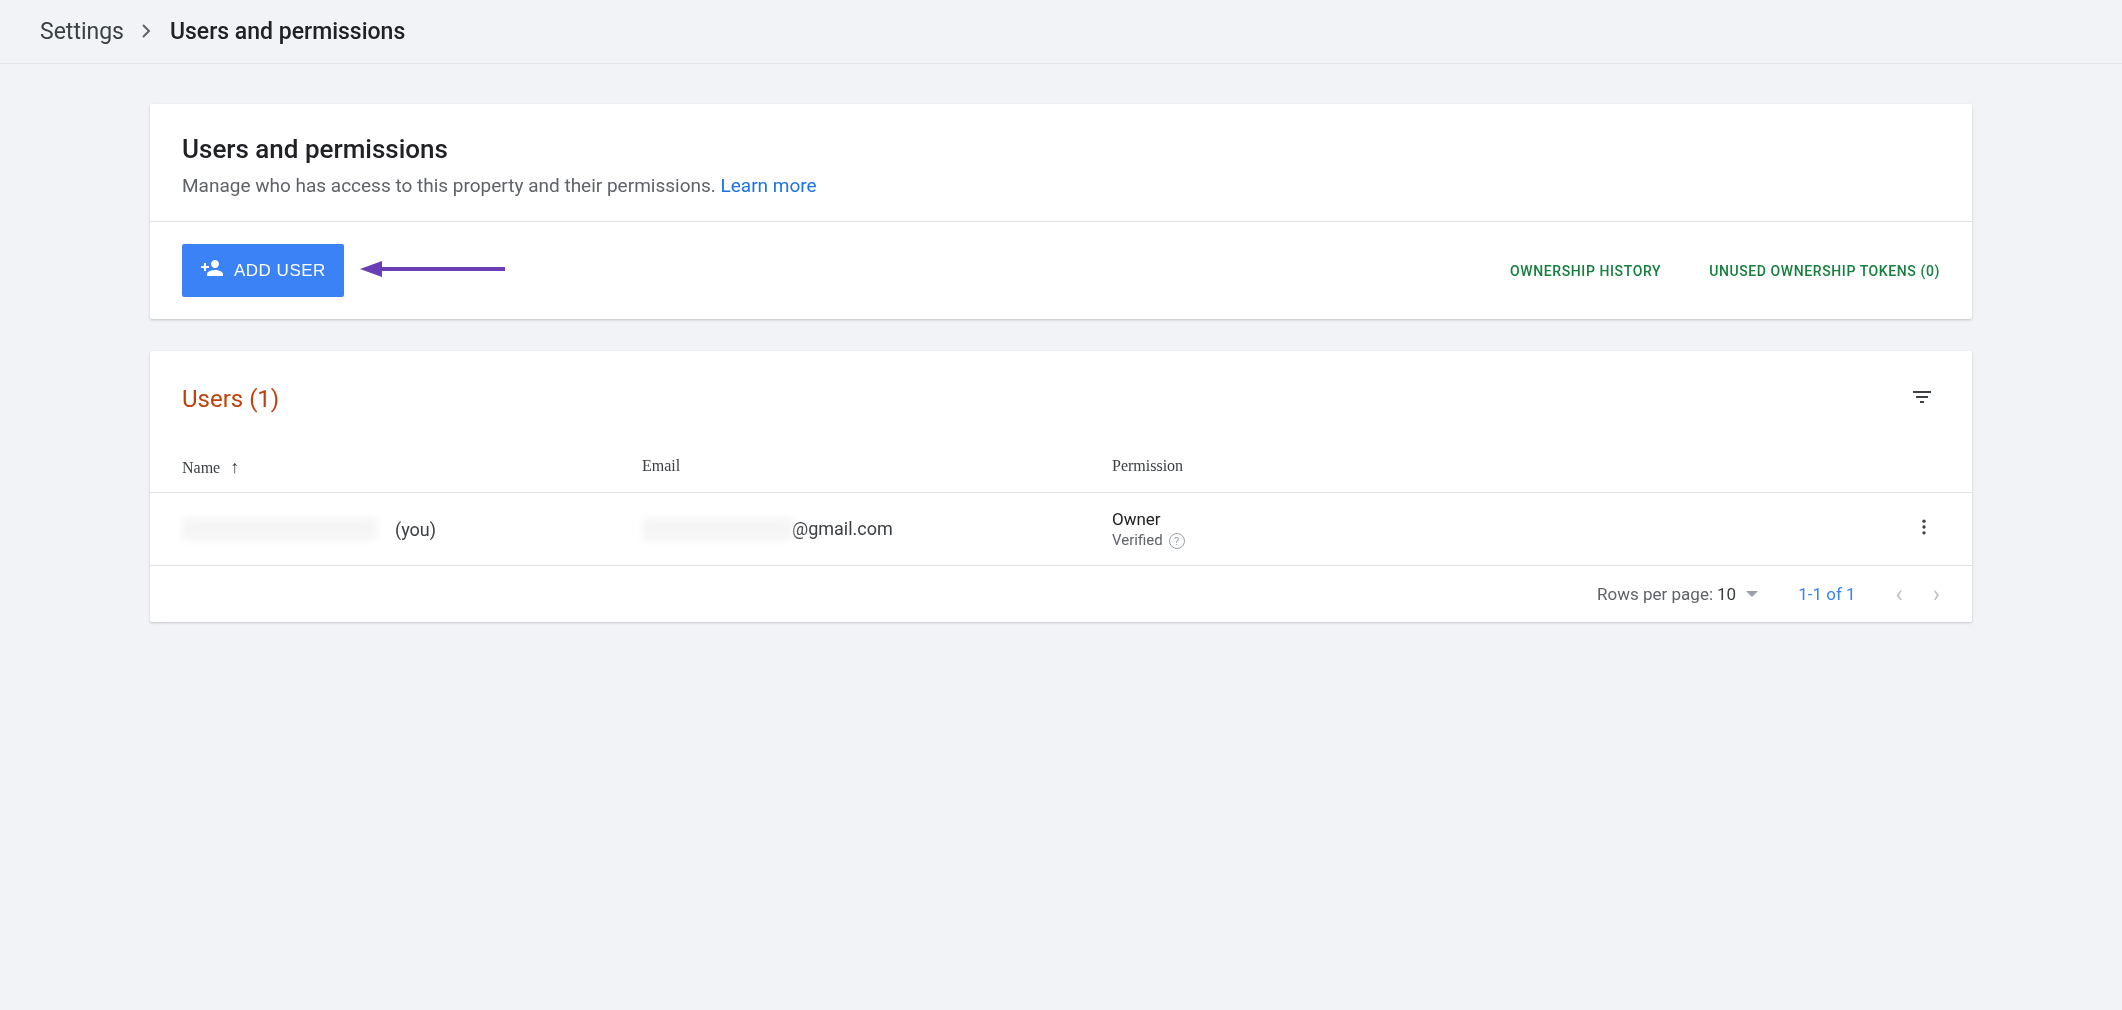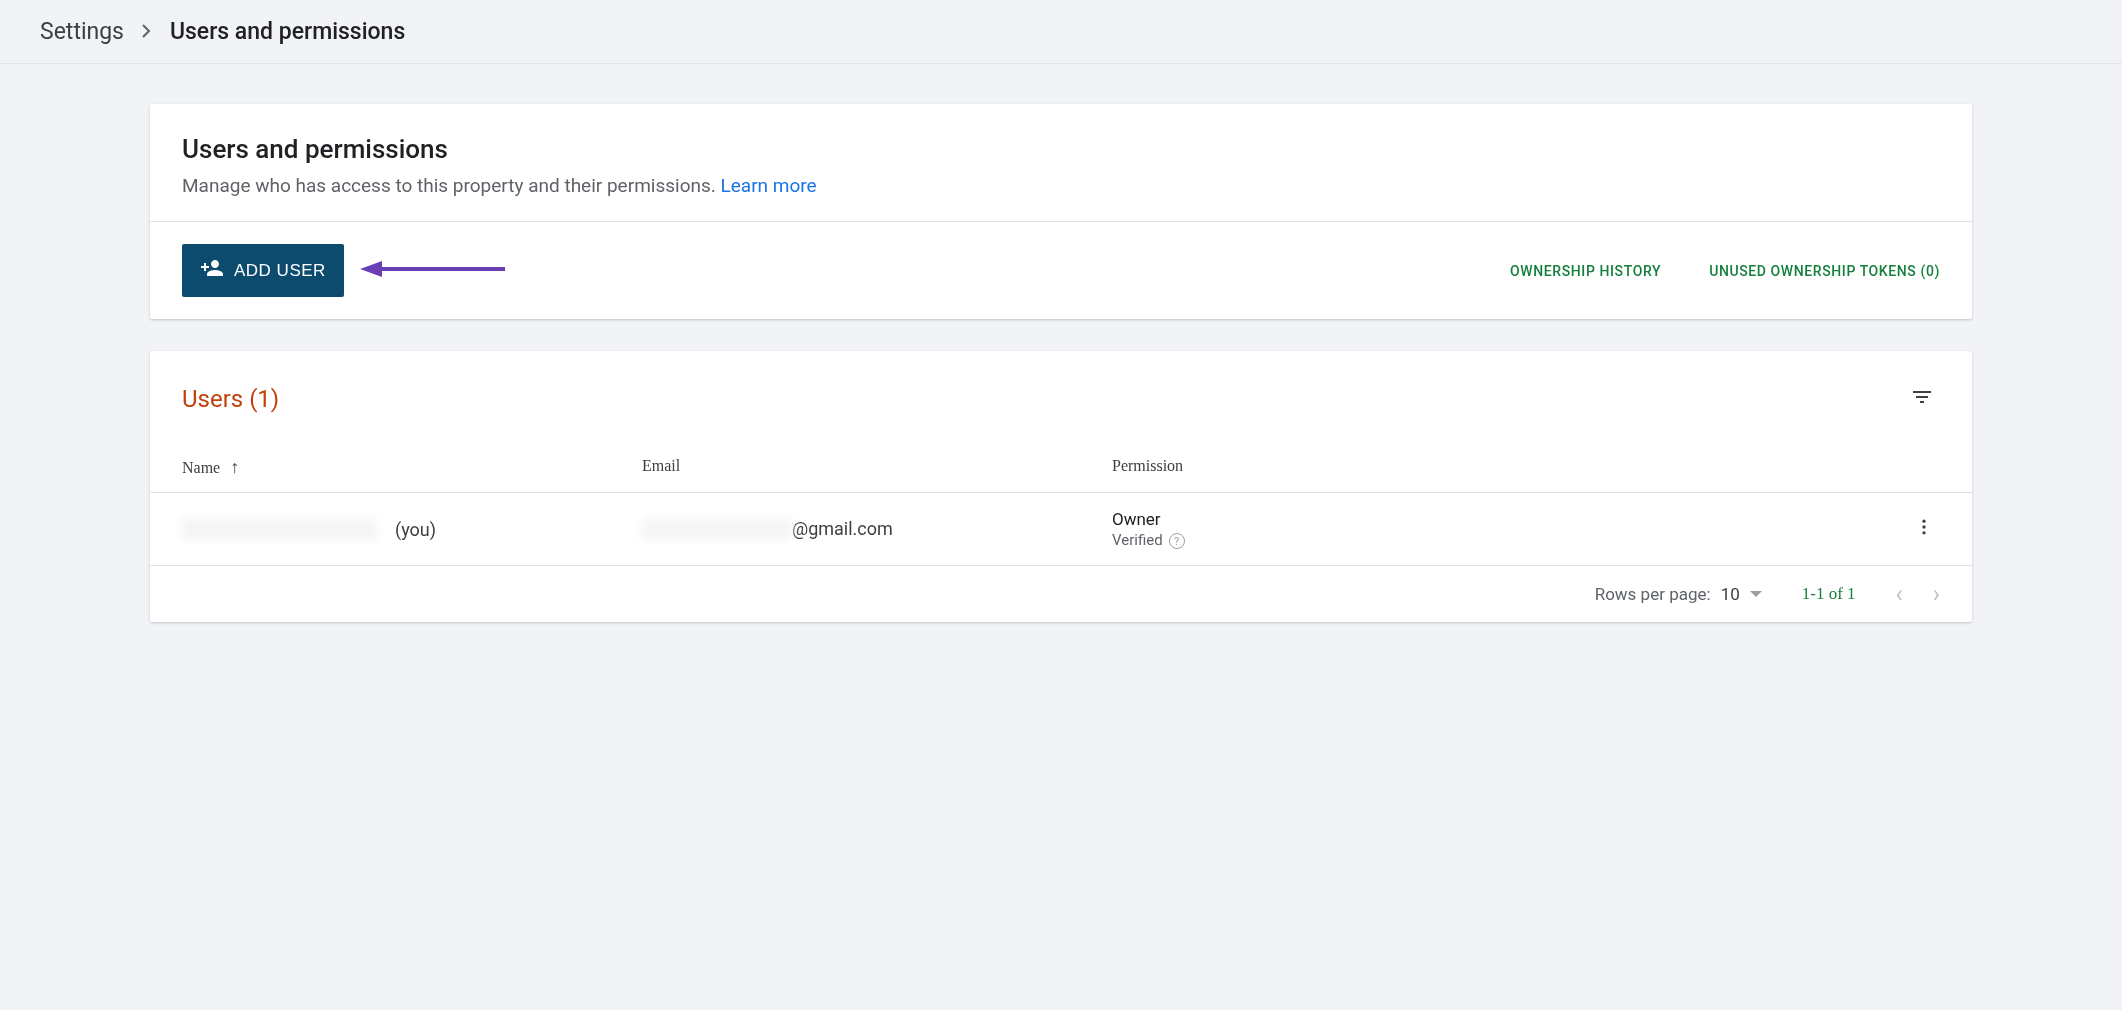--- a/index.html
+++ b/index.html
@@ -66,21 +66,21 @@
       height: 1px;
       background: #e0e0e0;
     }
     .action-bar {
       display: flex;
       align-items: center;
       padding: 22px 32px;
       gap: 16px;
     }
     .add-user-btn {
-      background: #0c4a6e;
+      background: #3b82f6;
       color: #fff;
       border: none;
       padding: 12px 18px;
       font-size: 17px;
       font-weight: 500;
       letter-spacing: 0.5px;
       display: flex;
       align-items: center;
       gap: 10px;
       cursor: pointer;
@@ -227,40 +227,39 @@
       align-items: center;
       justify-content: flex-end;
       padding: 14px 32px;
       gap: 40px;
       color: #5f6368;
       font-size: 17px;
     }
     .rows-per-page {
       display: flex;
       align-items: center;
-      gap: 10px;
+      gap: 4px;
       margin-left: 12px;
     }
     .rows-select {
       display: flex;
       align-items: center;
       gap: 10px;
       color: #3c4043;
       cursor: pointer;
     }
     .dropdown-triangle {
       width: 0;
       height: 0;
       border-left: 6px solid transparent;
       border-right: 6px solid transparent;
       border-top: 6px solid #9aa0a6;
     }
     .page-range {
-      color: #15803d;
-      font-family: Liberation Serif, serif;
+      color: #3b82f6;
     }
     .page-nav {
       display: flex;
       gap: 30px;
     }
     .page-nav-btn {
       cursor: pointer;
       color: #bdc1c6;
       font-size: 24px;
       user-select: none;

